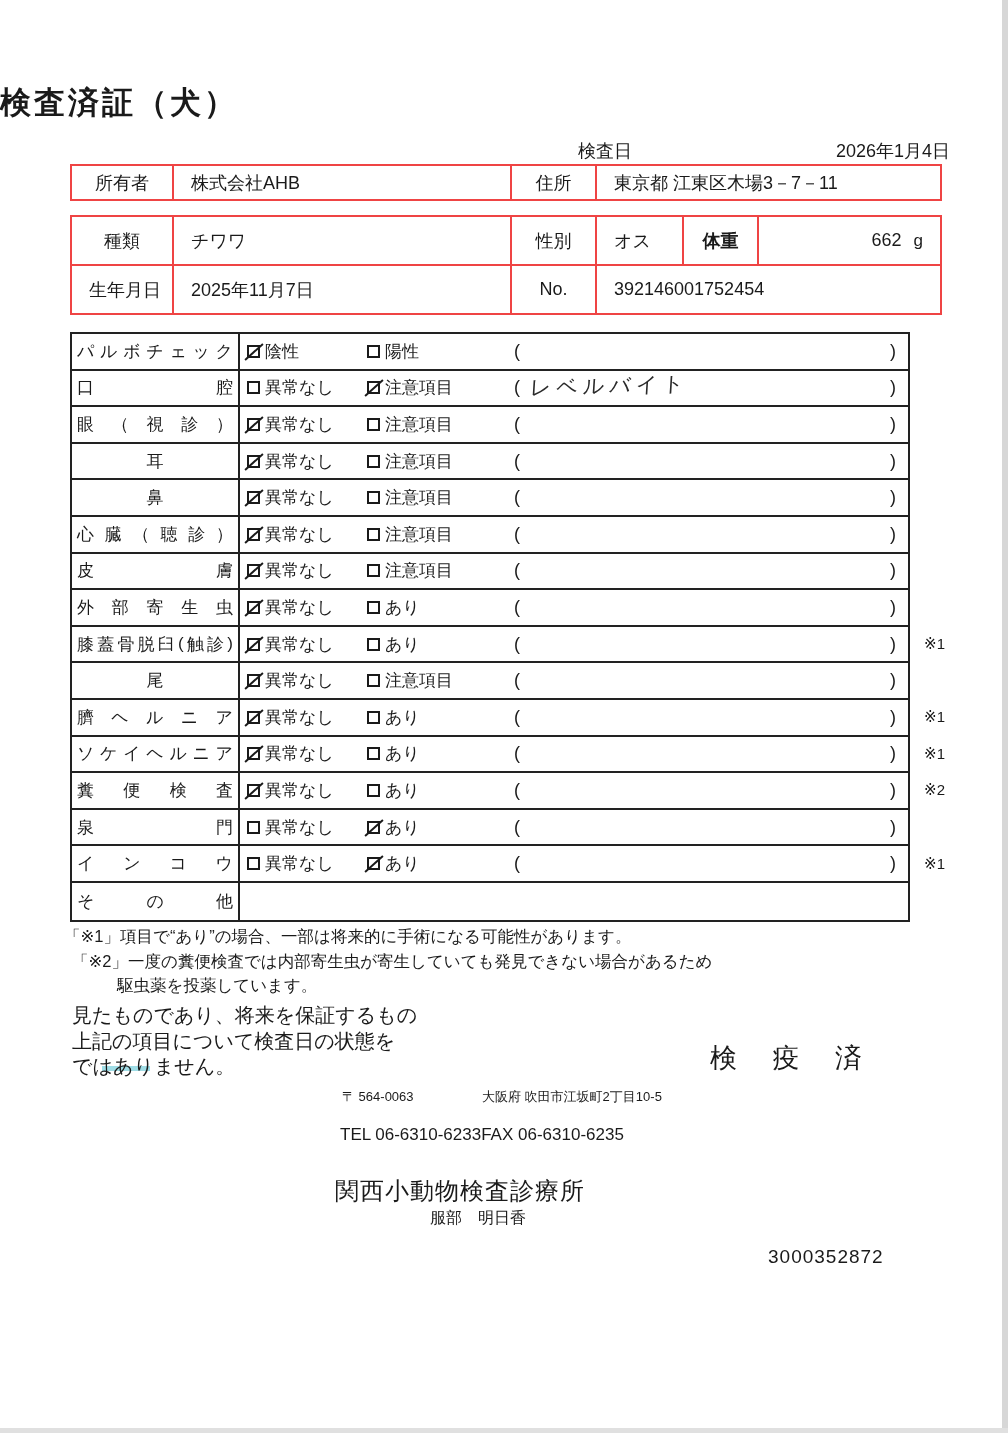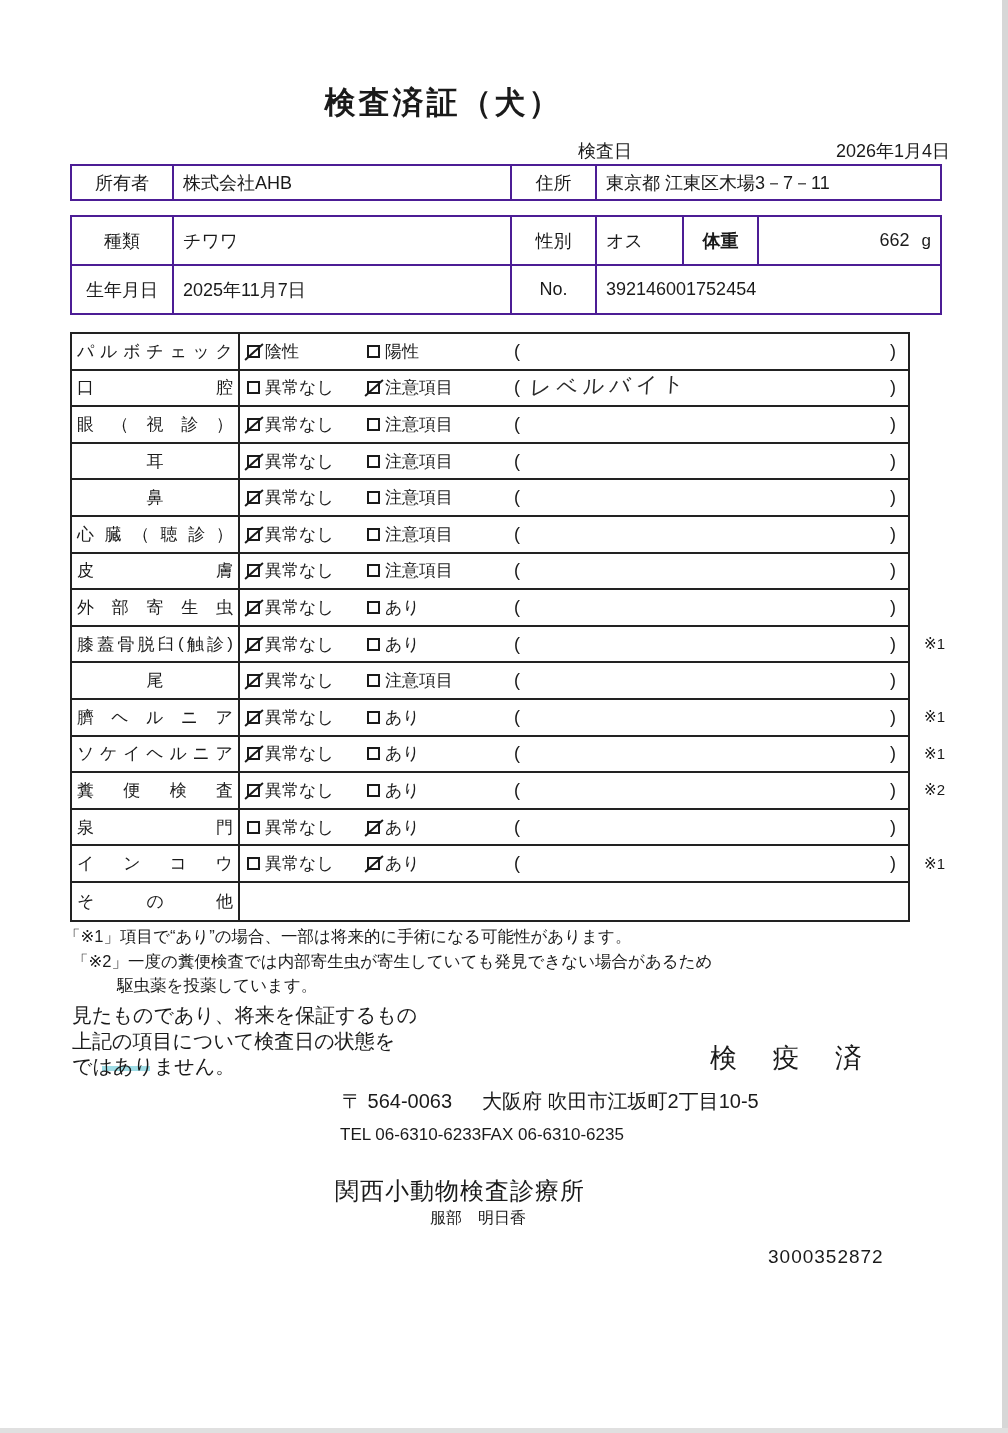--- a/index.html
+++ b/index.html
@@ -4,28 +4,28 @@
 <style>
   * { margin:0; padding:0; box-sizing:border-box; }
   html,body { background:#ffffff; }
   body { font-family:"Liberation Sans","DejaVu Sans",sans-serif; color:#1a1a1a; }
   .page { position:relative; width:1008px; height:1433px; background:#ffffff; overflow:hidden; }
 
   
   .edge-right  { position:absolute; right:0; top:0; width:6px; height:100%; background:#d7d7d7; }
   .edge-bottom { position:absolute; left:0; bottom:0; width:100%; height:5px; background:#e0e0e0; }
 
-  .title { position:absolute; top:82px; left:0; width:887px; text-align:center;
+  .title { position:absolute; top:82px; left:0; width:887px; 
            font-size:31px; font-weight:700; letter-spacing:3px; }
 
   .insp-row { position:absolute; left:578px; top:139px; width:372px;
               display:flex; justify-content:space-between; font-size:18px; }
 
   table.t { position:absolute; border-collapse:collapse; table-layout:fixed; }
-  table.t td { border:2px solid #4c1d95; font-size:18px; padding:0 9px; overflow:hidden;
+  table.t td { border:2px solid #ef4444; font-size:18px; padding:0 17px; overflow:hidden;
                white-space:nowrap; vertical-align:middle; }
   td.lbl { text-align:center; padding:0 2px; }
   .owner-table { left:70px; top:164px; width:870px; height:37px; }
   .dog-table   { left:70px; top:215px; width:870px; }
   .dog-table tr { height:49px; }
   td.thick { border-width:3px;font-weight:bold; }
   td.wval { text-align:right; padding-right:14px; }
   td.wval .unit { display:inline-block; margin-left:12px; font-size:17px; }
 
   .intro { position:absolute; left:72px; top:304px; font-size:17px; font-weight:500; }
@@ -57,21 +57,21 @@
   .fn3 { left:117px; top:975px; }
 
   .disclaimer { position:absolute; left:72px; top:1003px; font-size:20px; line-height:25.5px;
                 font-weight:500; z-index:2; }
   .cyan-artifact { position:absolute; left:102px; top:1066px; width:48px; height:5px;
                    background:#7fd2de; opacity:.75; z-index:1; }
 
   .stamp { position:absolute; left:710px; top:1040px; font-size:27px; letter-spacing:14px;
            font-weight:500; white-space:nowrap; }
 
-  .addr-line { position:absolute; left:342px; top:1088px; font-size:20px; display:flex; }
+  .addr-line { position:absolute; left:342px; top:1088px; font-size:13px; display:flex; }
   .addr-line .postal { width:140px; }
   .tel-line { position:absolute; left:340px; top:1125px; font-size:17px; display:flex; }
   .clinic-name { position:absolute; left:335px; top:1175px; font-size:24px; letter-spacing:1px; font-weight:500; }
   .clinic-person { position:absolute; left:430px; top:1208px; font-size:16px; }
   .serial { position:absolute; left:768px; top:1246px; font-size:19px; letter-spacing:1px; }
 </style>
 </head>
 <body>
 
 <div class="page">

